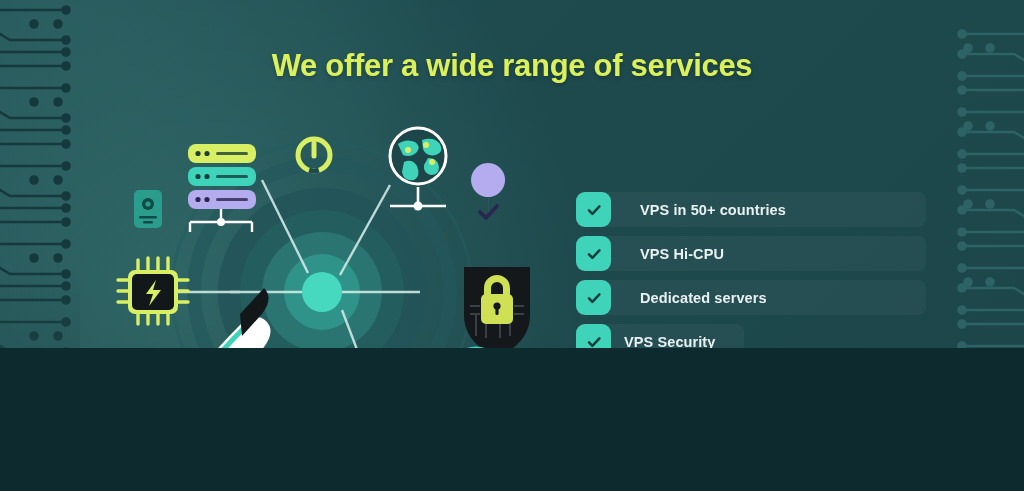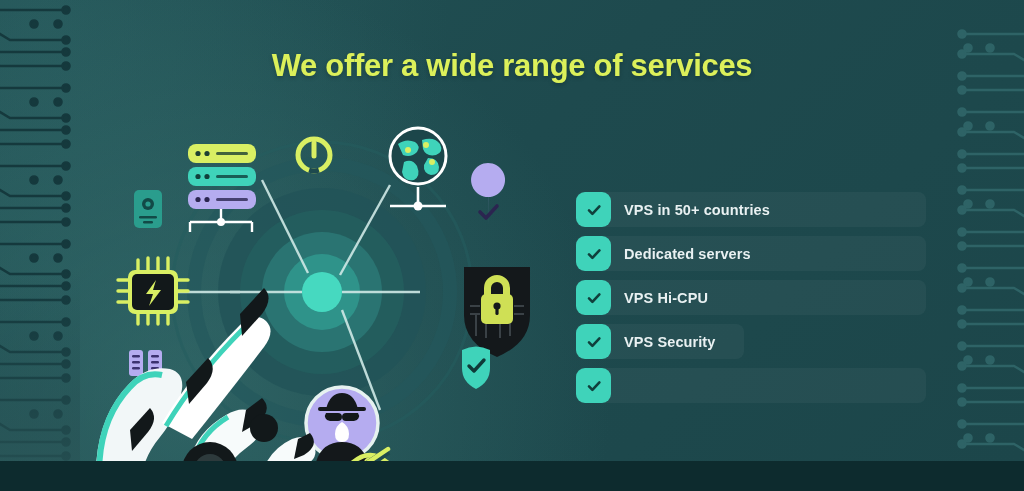--- a/index.html
+++ b/index.html
@@ -4,21 +4,21 @@
 <title>Services</title>
 <style>
   html, body {
     margin: 0;
     padding: 0;
     background: #0d2b2e;
   }
   #stage {
     position: relative;
     width: 1024px;
-    height: 461px;
+    height: 348px;
     overflow: hidden;
     font-family: "Liberation Sans", sans-serif;
     background:
       radial-gradient(circle at 18% 86%, rgba(60,120,118,0.55) 0%, rgba(60,120,118,0.0) 46%),
       radial-gradient(circle at 4% 4%, rgba(42,94,96,0.75) 0%, rgba(42,94,96,0.0) 38%),
       linear-gradient(135deg, #215154 0%, #1e4a4e 45%, #1c464a 100%);
   }
 
   
   .circuit {
@@ -68,21 +68,21 @@
     height: 35px;
   }
   .item {
     position: relative;
     display: flex;
     align-items: center;
     height: 35px;
     border-radius: 8px;
     background: rgba(255,255,255,0.045);
   }
-  .item.full { width: 350px; }
+  .item.full { width: 350px; padding-left: 16px; }
   .item.half { width: 168px; }
   .check {
     position: absolute;
     left: 0;
     top: 0;
     width: 35px;
     height: 35px;
     border-radius: 9px;
     background: #3fd3ba;
     display: flex;
@@ -341,32 +341,32 @@
       </div>
     </div>
 
     <div class="srow">
       <div class="item full">
         <span class="check">
           <svg width="18" height="18" viewBox="0 0 18 18">
               <path d="M4 9.4 l3.4 3.4 L14.4 5.4" fill="none" stroke="#10403c" stroke-width="2.6" stroke-linecap="round" stroke-linejoin="round"></path>
             </svg>
         </span>
+        <span class="ilabel">VPS Hi-CPU</span>
+      </div>
+    </div>
+
+    <div class="srow">
+      <div class="item full">
+        <span class="check">
+          <svg width="18" height="18" viewBox="0 0 18 18">
+              <path d="M4 9.4 l3.4 3.4 L14.4 5.4" fill="none" stroke="#10403c" stroke-width="2.6" stroke-linecap="round" stroke-linejoin="round"></path>
+            </svg>
+        </span>
         <span class="ilabel">Dedicated servers</span>
-      </div>
-    </div>
-
-    <div class="srow">
-      <div class="item full">
-        <span class="check">
-          <svg width="18" height="18" viewBox="0 0 18 18">
-              <path d="M4 9.4 l3.4 3.4 L14.4 5.4" fill="none" stroke="#10403c" stroke-width="2.6" stroke-linecap="round" stroke-linejoin="round"></path>
-            </svg>
-        </span>
-        <span class="ilabel">VPS Hi-CPU</span>
       </div>
     </div>
 
     <div class="srow">
       <div class="item half">
         <span class="check">
           <svg width="18" height="18" viewBox="0 0 18 18">
               <path d="M4 9.4 l3.4 3.4 L14.4 5.4" fill="none" stroke="#10403c" stroke-width="2.6" stroke-linecap="round" stroke-linejoin="round"></path>
             </svg>
         </span>

